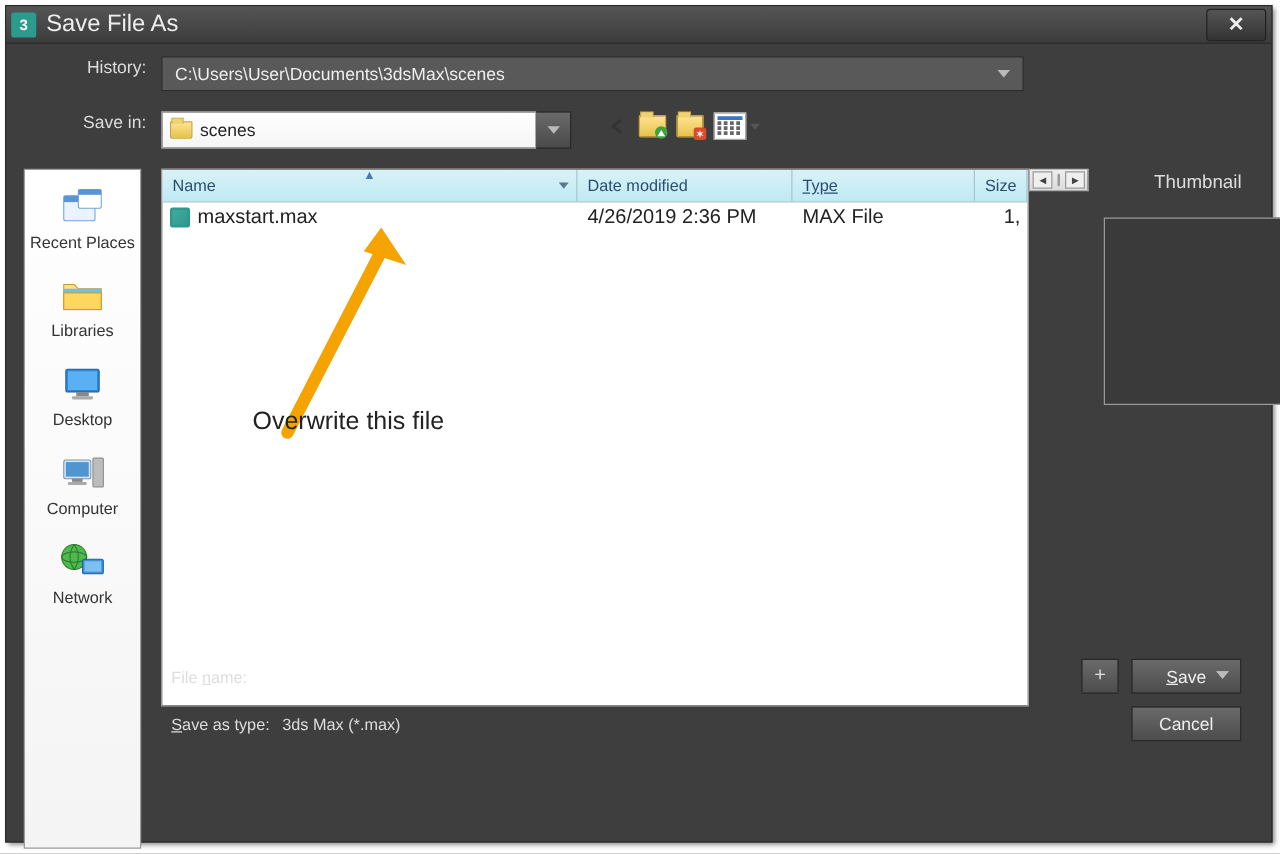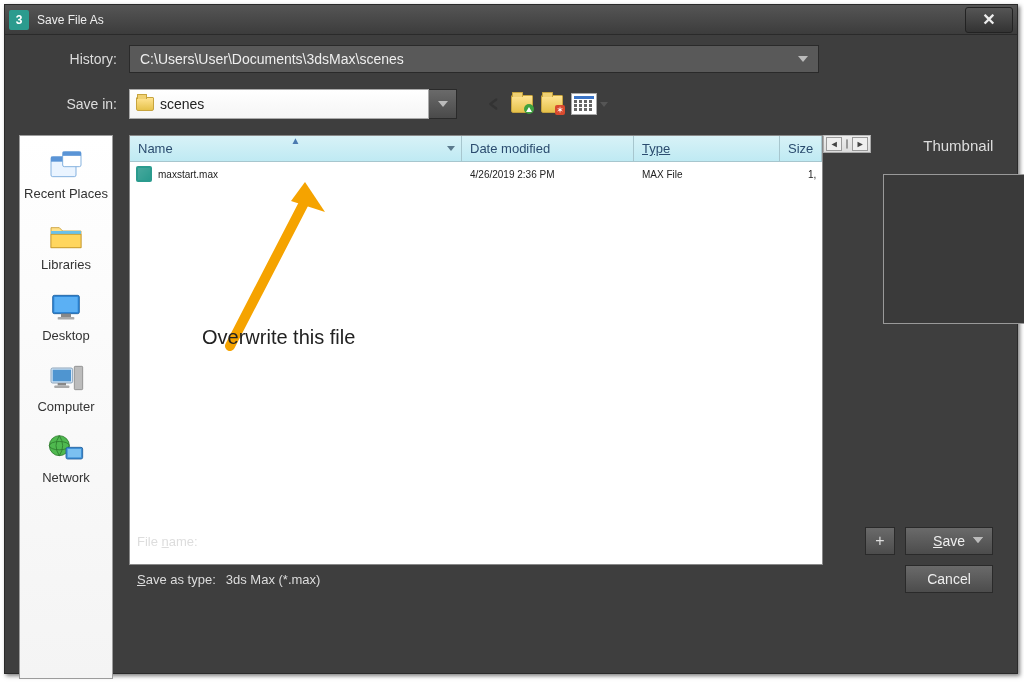--- a/index.html
+++ b/index.html
@@ -36,21 +36,21 @@
   .titlebar .appicon {
     width: 20px; height: 20px;
     background: #2b9b8e;
     border-radius: 2px;
     display: flex; align-items: center; justify-content: center;
     font-size: 12px; font-weight: bold; color: #fff;
     margin-right: 8px;
   }
   .titlebar .title {
     flex: 1;
-    font-size: 12px;
+    font-size: 19px;
     color: #eee;
   }
   .titlebar .closebtn {
     width: 48px; height: 26px;
     background: linear-gradient(#555,#333);
     border: 1px solid #222;
     border-radius: 3px;
     display: flex; align-items: center; justify-content: center;
     cursor: default;
   }
@@ -58,21 +58,21 @@
 
   
   .body {
     position: relative;
     padding: 10px 14px 10px 14px;
   }
 
   
   .row {
     display: flex;
-    align-items: center;
+    align-items: flex-start;
     margin-bottom: 16px;
   }
   .row .label {
     width: 110px;
     text-align: right;
     padding-right: 12px;
     color: #ddd;
     font-size: 14px;
   }
   .history-drop {
@@ -245,21 +245,21 @@
   .hcol-size{flex:1;}
   .hcol .sort-up{
     font-size:10px; color:#4b7ab0; position:absolute; left:50%; top:-1px; transform:translateX(-50%);
   }
   .hcol .hcaret{
     position:absolute; right:6px; top:10px;
     width:0;height:0;border-left:4px solid transparent;border-right:4px solid transparent;border-top:5px solid #5b7a8d;
   }
   .filerow {
     display:flex; height:24px; align-items:center;
-    font-size:10px; color:#222;
+    font-size:16px; color:#222;
   }
   .filerow .c-name{width:332px; padding-left:6px; display:flex; align-items:center; gap:6px;}
   .filerow .c-date{width:172px; padding-left:8px;}
   .filerow .c-type{width:146px; padding-left:8px;}
   .filerow .c-size{flex:1; text-align:right; padding-right:6px;}
   .fileicon{
     width:16px;height:16px;background:#2b9b8e;border-radius:2px;position:relative;
   }
   .fileicon::after{content:"";position:absolute;top:2px;left:2px;width:12px;height:12px;background:linear-gradient(135deg,#fff2,#0000);}
 

